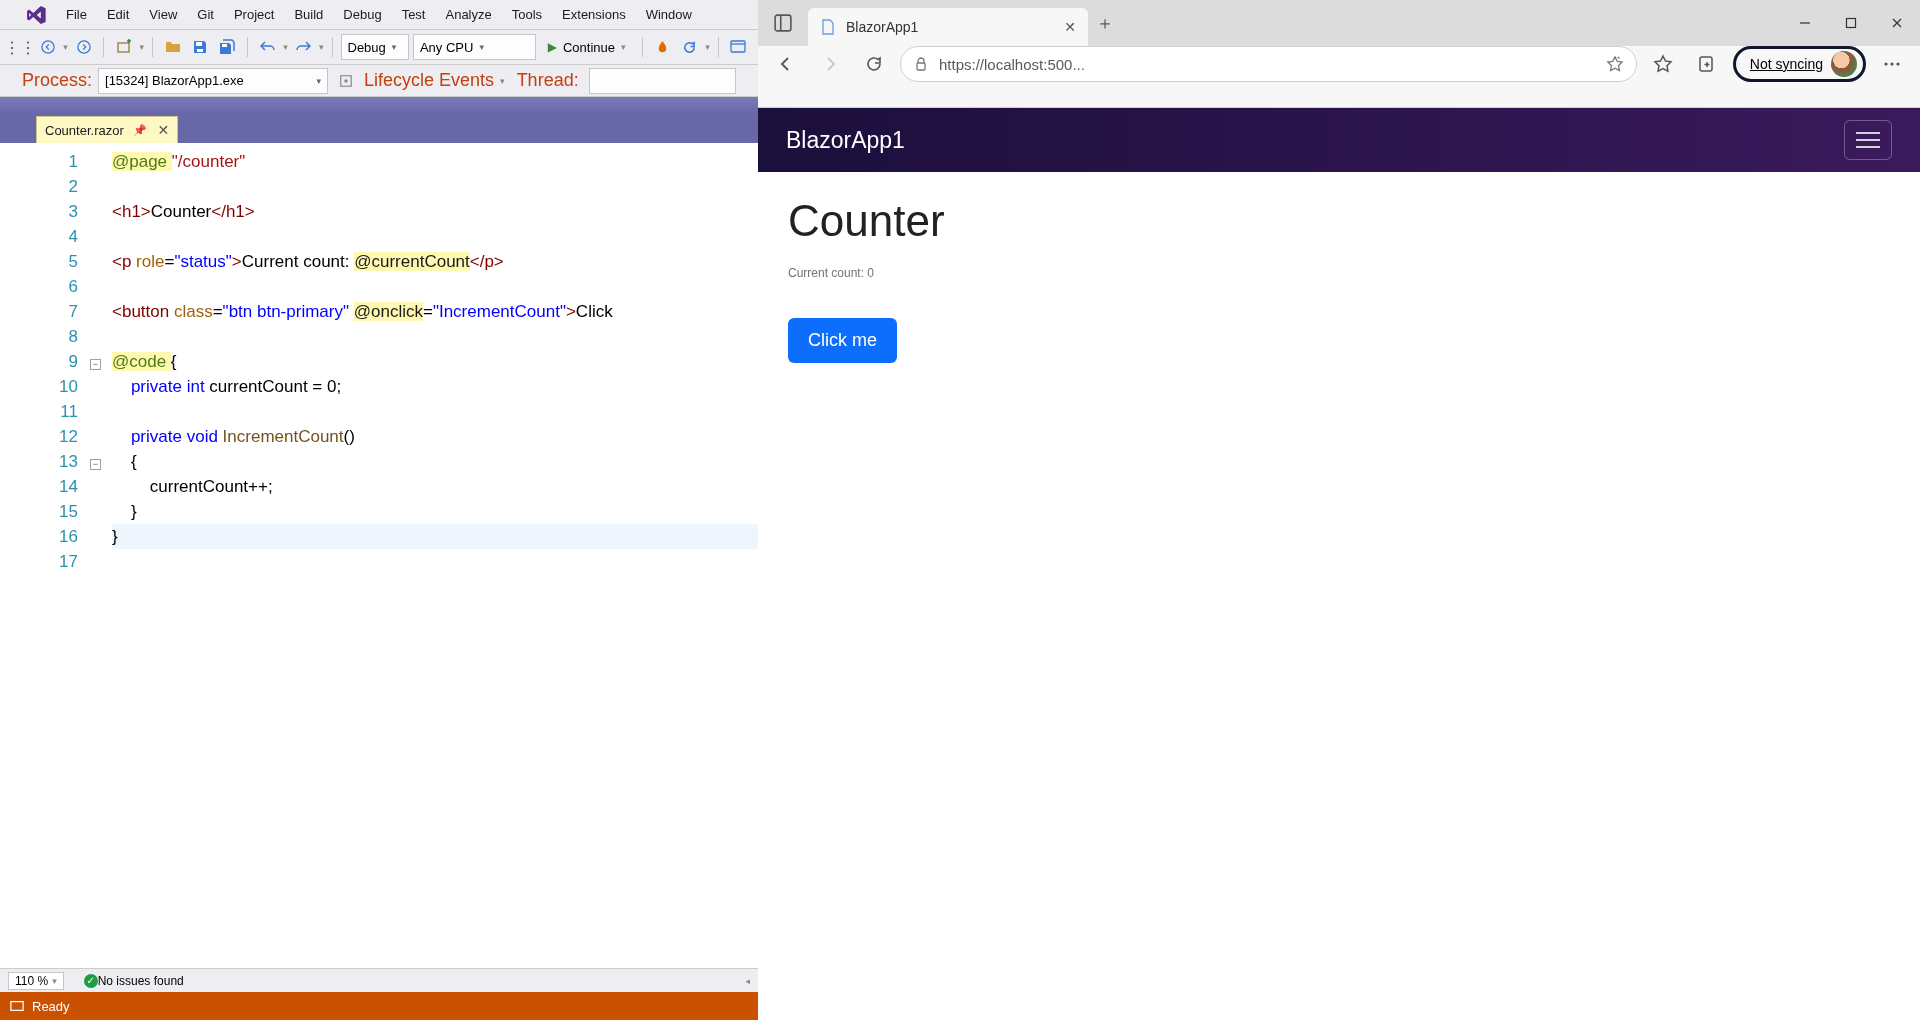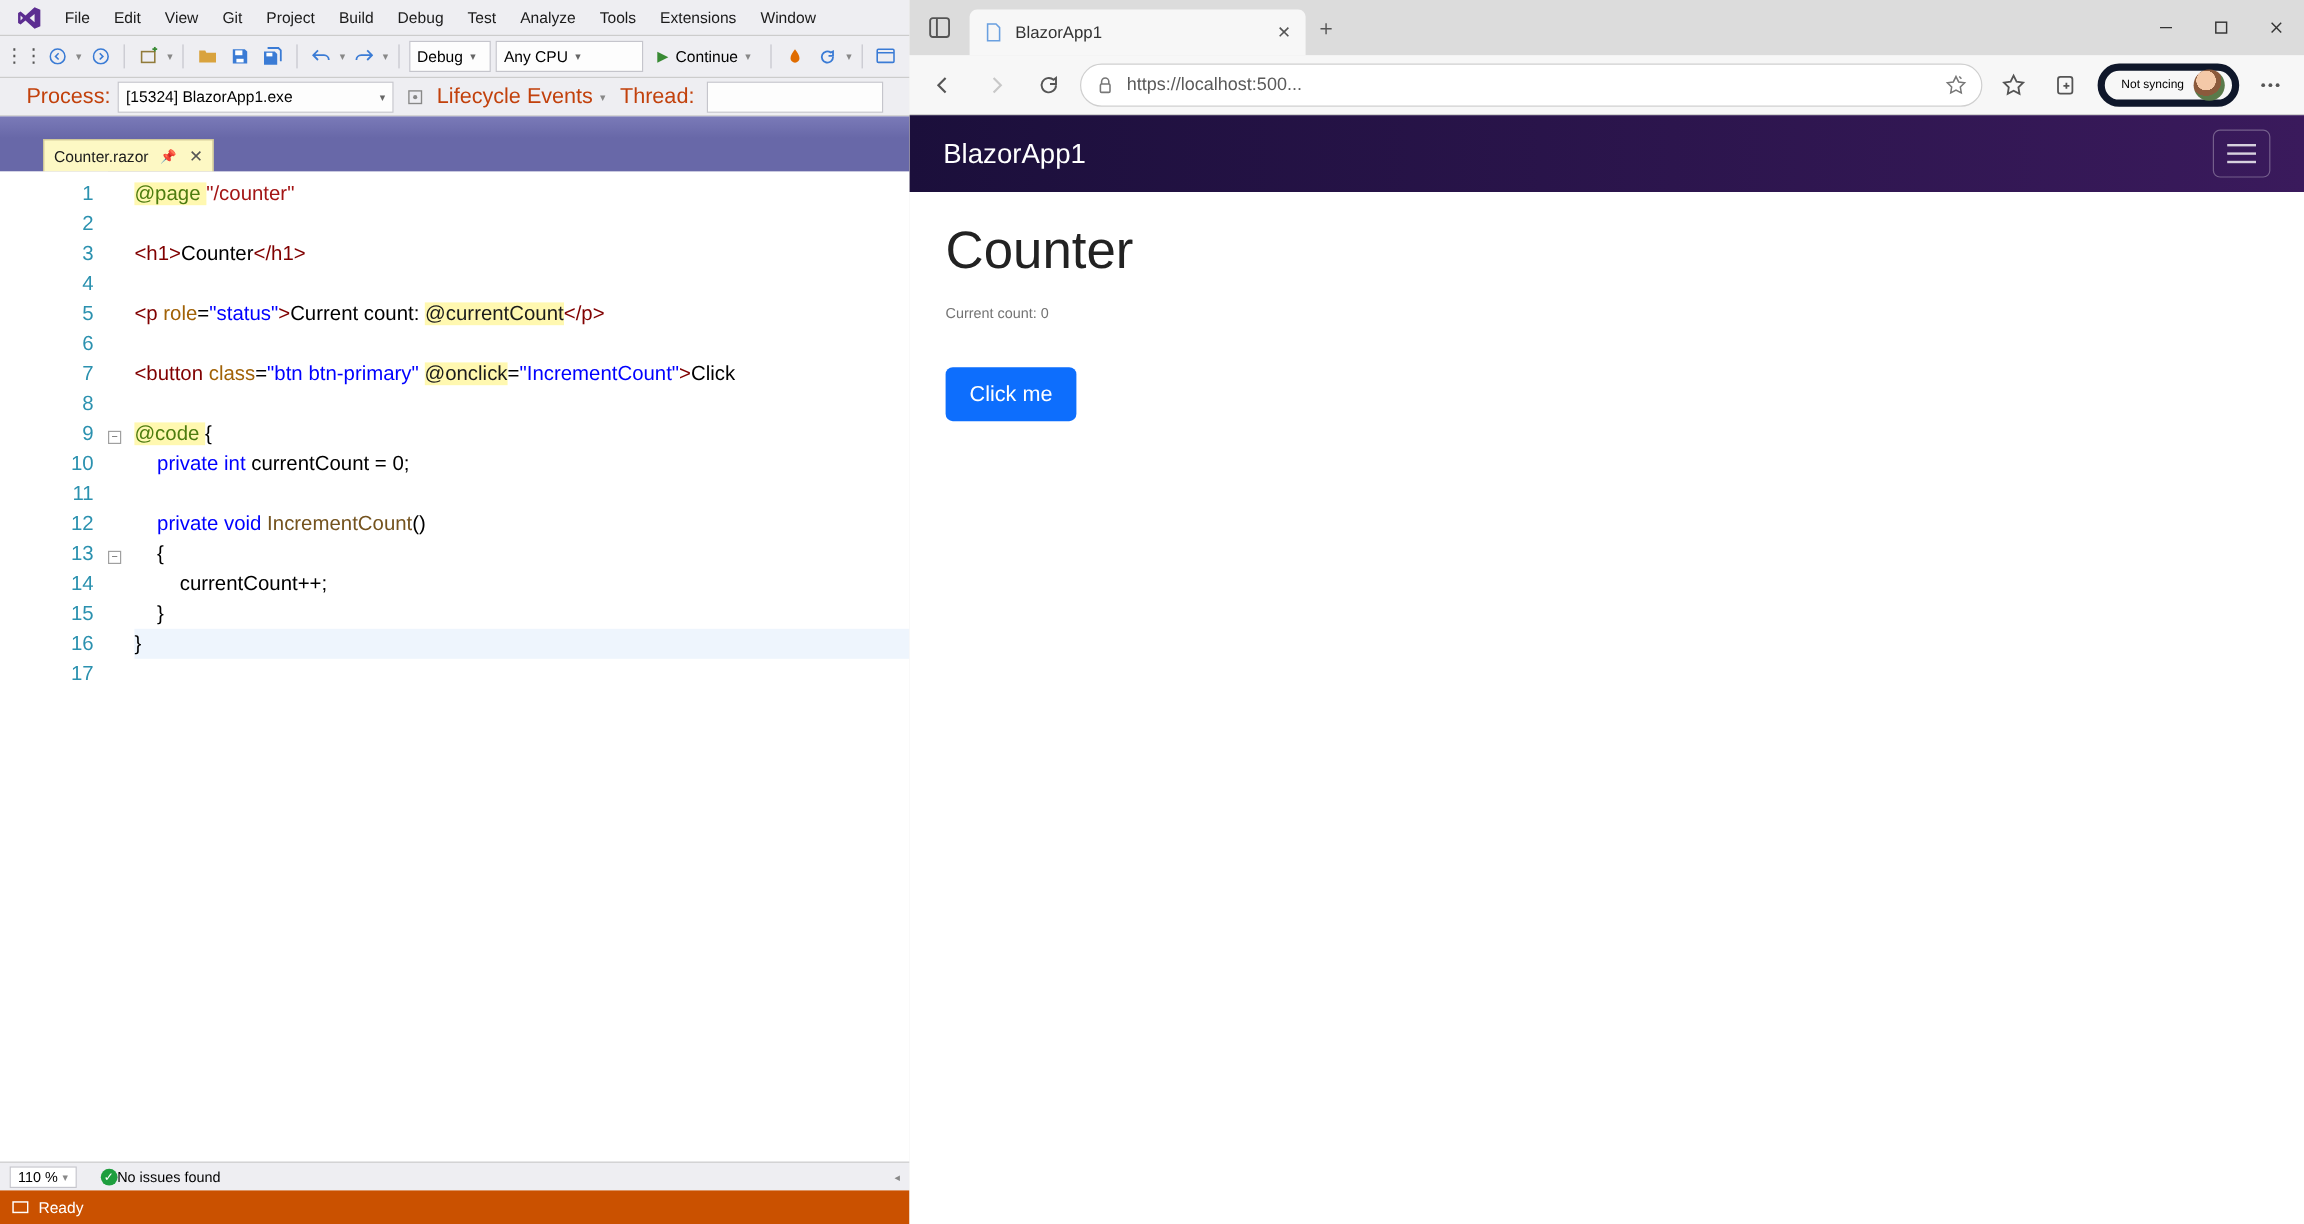--- a/index.html
+++ b/index.html
@@ -2,21 +2,21 @@
 <html><head>
 <meta charset="utf-8">
 <style>
 * { margin: 0; padding: 0; box-sizing: border-box; font-family: 'Segoe UI', Tahoma, sans-serif; }
 body { display: flex; width: 1920px; height: 1020px; overflow: hidden; background: #fff; }
 
 
 .vs { width: 758px; display: flex; flex-direction: column; background: #fff; }
 
 
-.vs-menu { height: 30px; display: flex; align-items: center; background: #eeeef2; border-bottom: 1px solid #ccc; padding-left: 10px; gap: 0; }
+.vs-menu { height: 30px; display: flex; align-items: center; background: #eeeef2; border-bottom: 1px solid #ccc; padding-left: 22px; gap: 0; }
 .vs-logo { width: 28px; height: 22px; margin-right: 6px; display:flex; align-items:center; justify-content:center; }
 .vs-menu-item { padding: 4px 10px; font-size: 13px; color: #1b1b1b; cursor: default; }
 
 
 .vs-toolbar { height: 35px; display: flex; align-items: center; background: #eeeef2; padding: 0 8px; gap: 4px; border-bottom: 1px solid #ccc; }
 .tb-btn { width: 24px; height: 24px; display: flex; align-items: center; justify-content: center; color: #555; }
 .tb-sep { width: 1px; height: 20px; background: #c5c5cc; margin: 0 4px; }
 .tb-dropdown { height: 26px; border: 1px solid #c5c5cc; background: #fdfdfd; display: flex; align-items: center; padding: 0 6px; font-size: 13px; gap: 6px; }
 .tb-dropdown .arrow { font-size: 9px; color: #666; }
 .continue-btn { display: flex; align-items: center; gap: 6px; padding: 0 8px; height: 26px; font-size: 13px; }
@@ -74,26 +74,26 @@
 .tab-actions-left { width: 50px; display:flex; align-items:center; justify-content:center; }
 .edge-tab { background: #f7f7f7; border-radius: 6px 6px 0 0; height: 38px; margin-top: 8px; display: flex; align-items: center; padding: 0 12px; gap: 10px; min-width: 280px; }
 .edge-tab-title { font-size: 14px; color: #333; flex: 1; }
 .edge-tab-close { font-size: 14px; color: #555; }
 .new-tab { width: 34px; height: 34px; display:flex; align-items:center; justify-content:center; font-size:18px; color:#555; }
 .edge-title-spacer { flex: 1; }
 .wc-btn { width: 46px; height: 46px; display:flex; align-items:center; justify-content:center; color:#333; }
 .wc-btn svg { width:12px; height:12px; }
 
 
-.edge-addr { height: 50px; background: #f7f7f7; display: flex; align-items: center; padding: 0 10px; gap: 8px; border-bottom: 1px solid #d0d0d0; }
+.edge-addr { height: 62px; background: #f7f7f7; display: flex; padding: 0 10px; gap: 8px; border-bottom: 1px solid #d0d0d0; }
 .nav-btn { width: 36px; height: 36px; display:flex; align-items:center; justify-content:center; color:#616161; border-radius:4px; }
 .nav-btn.disabled { color: #bdbdbd; }
 .addr-box { flex: 1; height: 36px; background: #fff; border: 1px solid #cfcfcf; border-radius: 18px; display: flex; align-items: center; padding: 0 12px; gap: 10px; font-size: 15px; color: #5a5a5a; }
 .addr-url { flex: 1; white-space: nowrap; overflow: hidden; text-overflow: ellipsis; }
-.sync-chip { height: 36px; border: 6px solid #0f172a; border-radius: 18px; display:flex; align-items:center; padding: 0 6px 0 14px; gap:8px; font-size:10px; }
+.sync-chip { height: 36px; border: 3px solid #0f172a; border-radius: 18px; display:flex; align-items:center; padding: 0 6px 0 14px; gap:8px; font-size:14px;text-decoration:underline; }
 .avatar { width: 26px; height:26px; border-radius:50%; background: radial-gradient(circle at 40% 35%, #f4c9a8 35%, #8b5a3c 36% 55%, #5a7a4a 56%); }
 
 
 .edge-page { flex: 1; background: #fff; display: flex; flex-direction: column; }
 .page-nav { height: 64px; background: linear-gradient(90deg,#1b0f3b,#3a1a5c); display:flex; align-items:center; padding: 0 28px; color:#fff; justify-content:space-between;}
 .brand { font-size: 23px; font-weight: 400; }
 .hamburger { width: 48px; height: 40px; border: 1px solid rgba(255,255,255,0.3); border-radius: 6px; display:flex; flex-direction:column; align-items:center; justify-content:center; gap:5px; }
 .hamburger span { width: 24px; height: 2px; background: rgba(255,255,255,0.8); }
 .page-body { padding: 24px 30px; }
 .page-h1 { font-size: 44px; font-weight: 400; color: #222; margin-bottom: 20px; }

